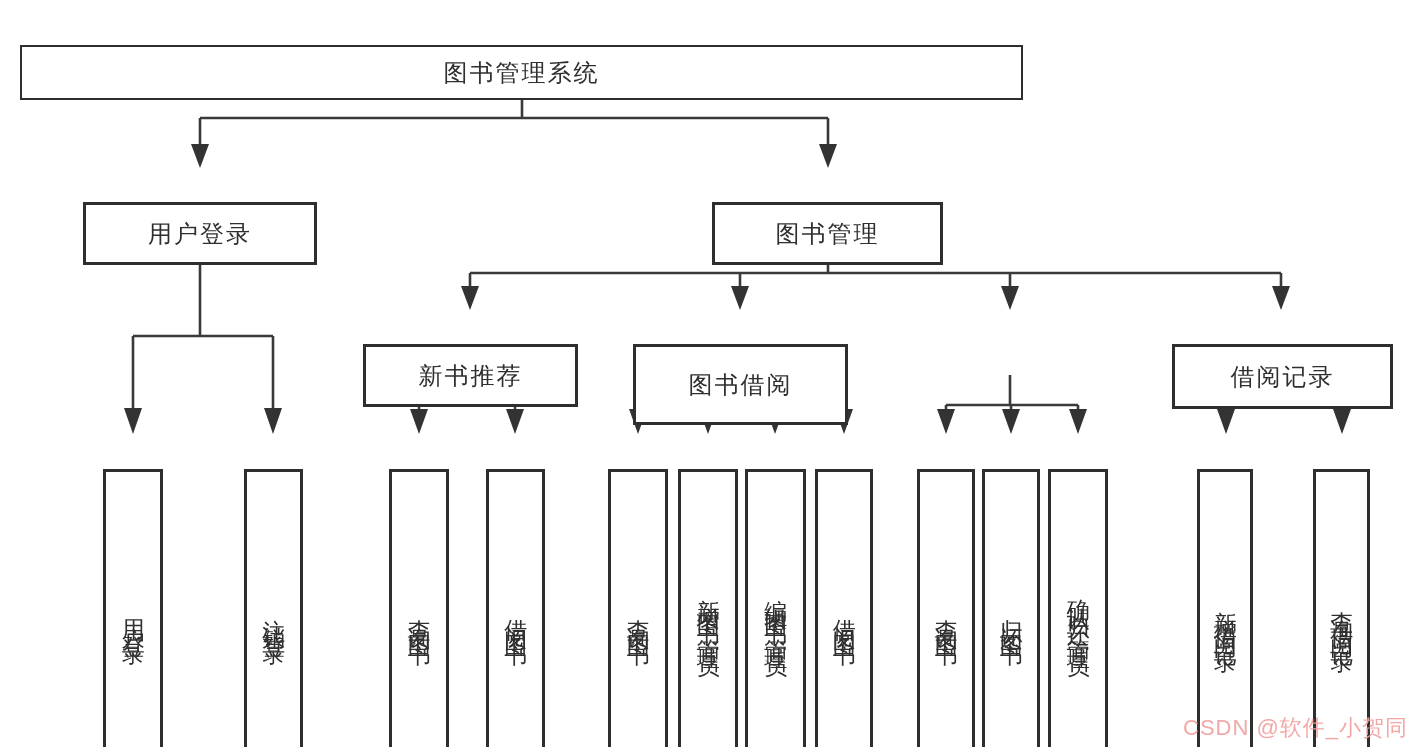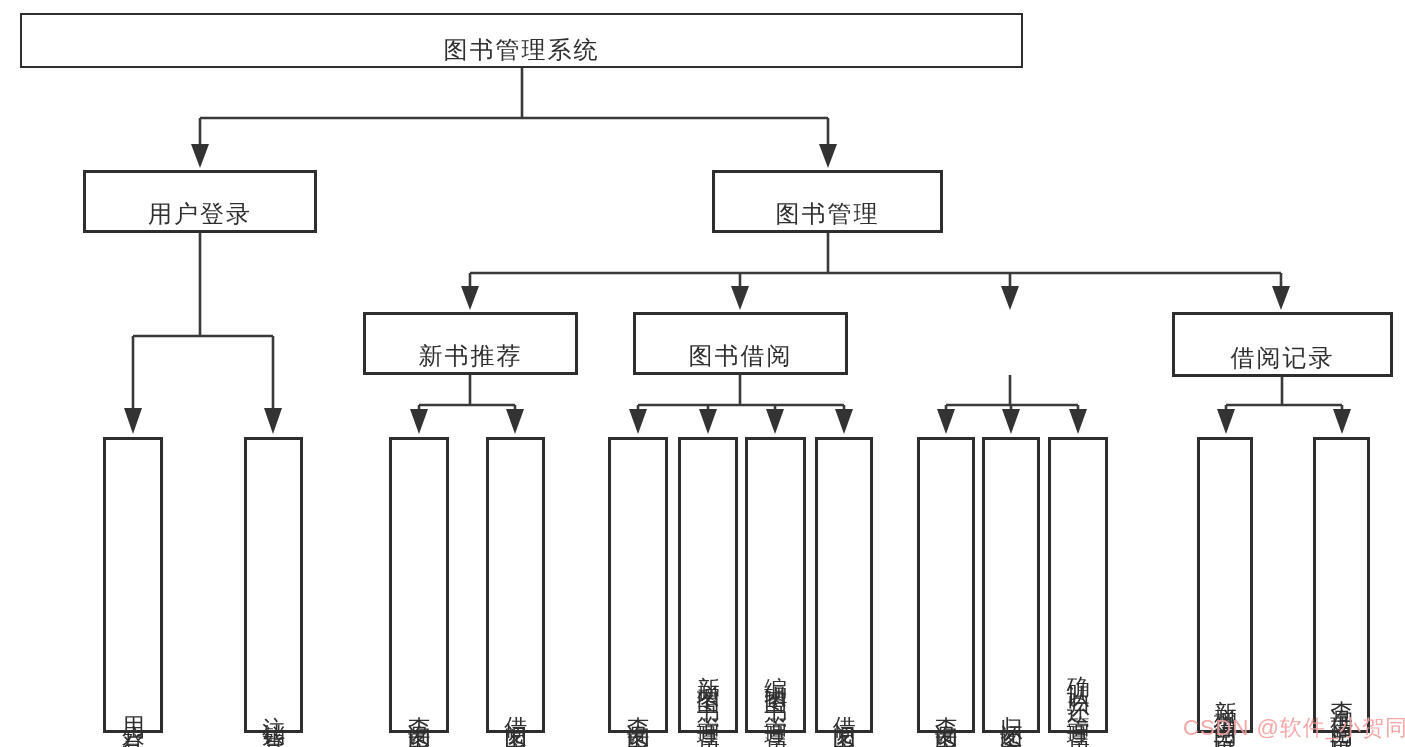--- a/index.html
+++ b/index.html
@@ -9,21 +9,21 @@
     background:#ffffff;
     overflow:hidden;
     font-family:"Liberation Sans","DejaVu Sans",sans-serif;
   }
   #wires{position:absolute;left:0;top:0;width:1405px;height:747px;}
   .box{
     position:absolute;
     background:#ffffff;
     border:3px solid #2e2e2e;
     box-sizing:border-box;
-    display:flex;align-items:flex-end;justify-content:center;
+    display:flex;align-items:center;justify-content:center;margin-top:32px;
   }
   .box.root{border-width:2px;}
   .lbl{
     font-size:24px;
     letter-spacing:2px;
     color:#2f2f2f;
     white-space:nowrap;
   }
   .vlbl{
     writing-mode:vertical-rl;
@@ -92,21 +92,21 @@
   <div class="box" style="left:83px;top:170px;width:234px;height:63px">
     <span class="lbl">用户登录</span>
   </div>
   <div class="box" style="left:363px;top:312px;width:215px;height:63px">
     <span class="lbl">新书推荐</span>
   </div>
 
   <div class="box" style="left:712px;top:170px;width:231px;height:63px">
     <span class="lbl">图书管理</span>
   </div>
-  <div class="box" style="left:633px;top:312px;width:215px;height:63px">
+  <div class="box" style="left:633px;top:312px;width:215px;height:81px">
     <span class="lbl">图书借阅</span>
   </div>
   <div class="box" style="left:1172px;top:312px;width:221px;height:65px">
     <span class="lbl">借阅记录</span>
   </div>
 
   <div class="box" style="left:103px;top:437px;width:60px;height:296px">
     <span class="vlbl">用户登录</span>
   </div>
   <div class="box" style="left:244px;top:437px;width:59px;height:296px">

